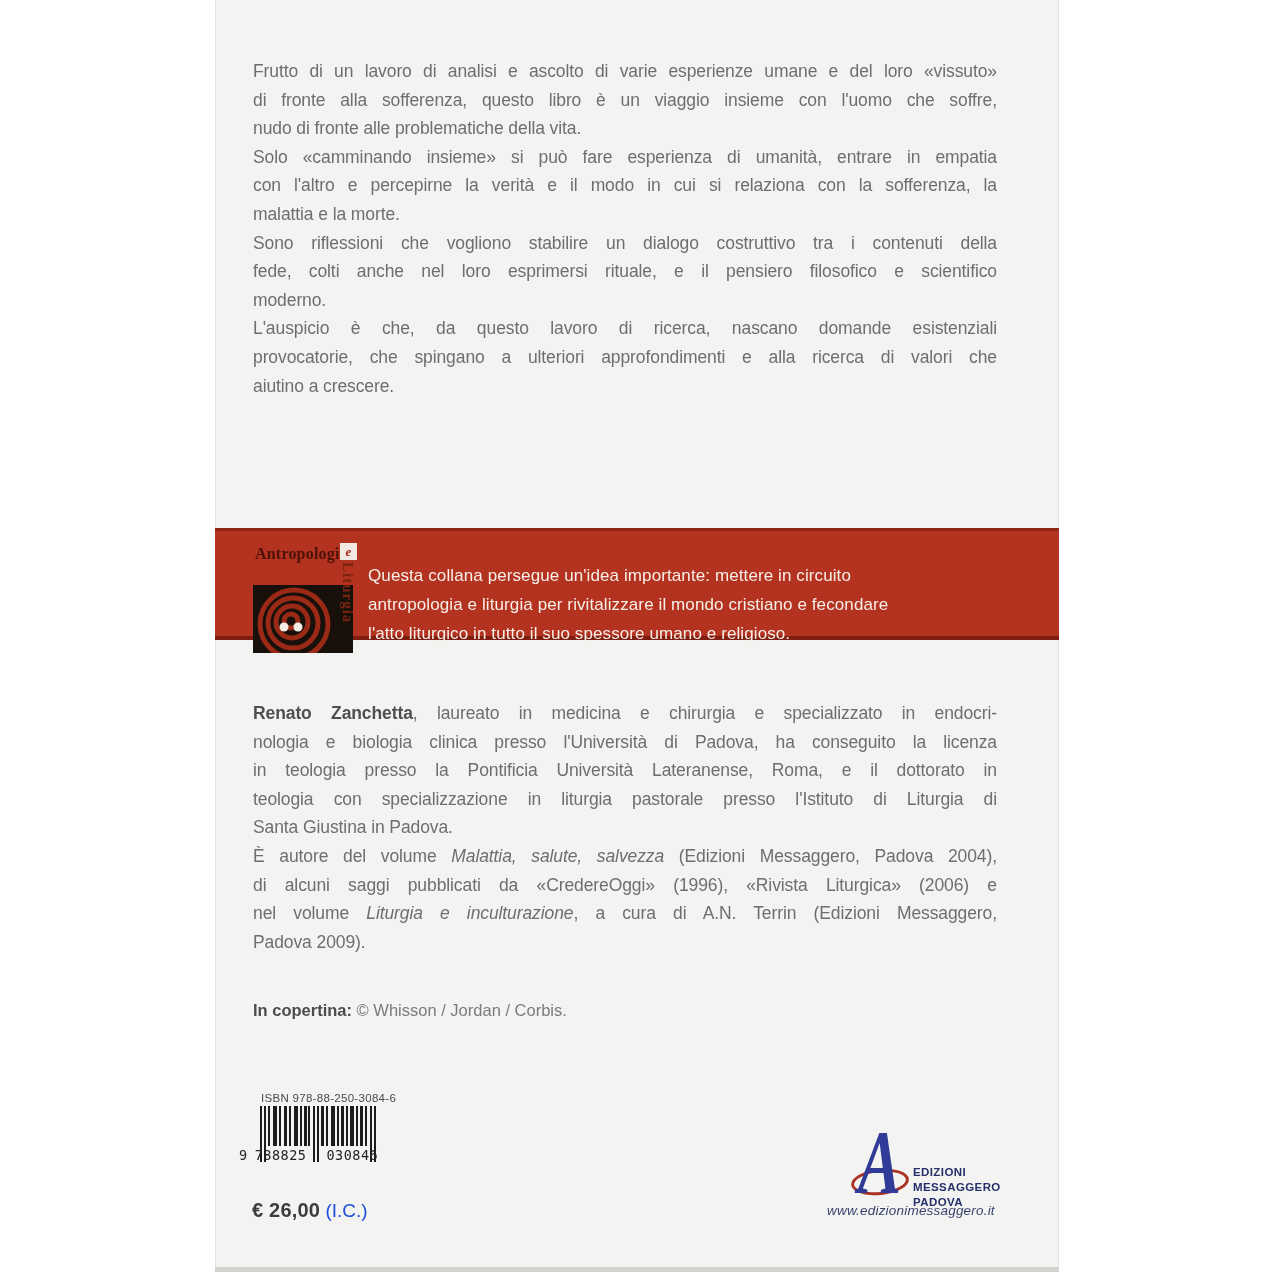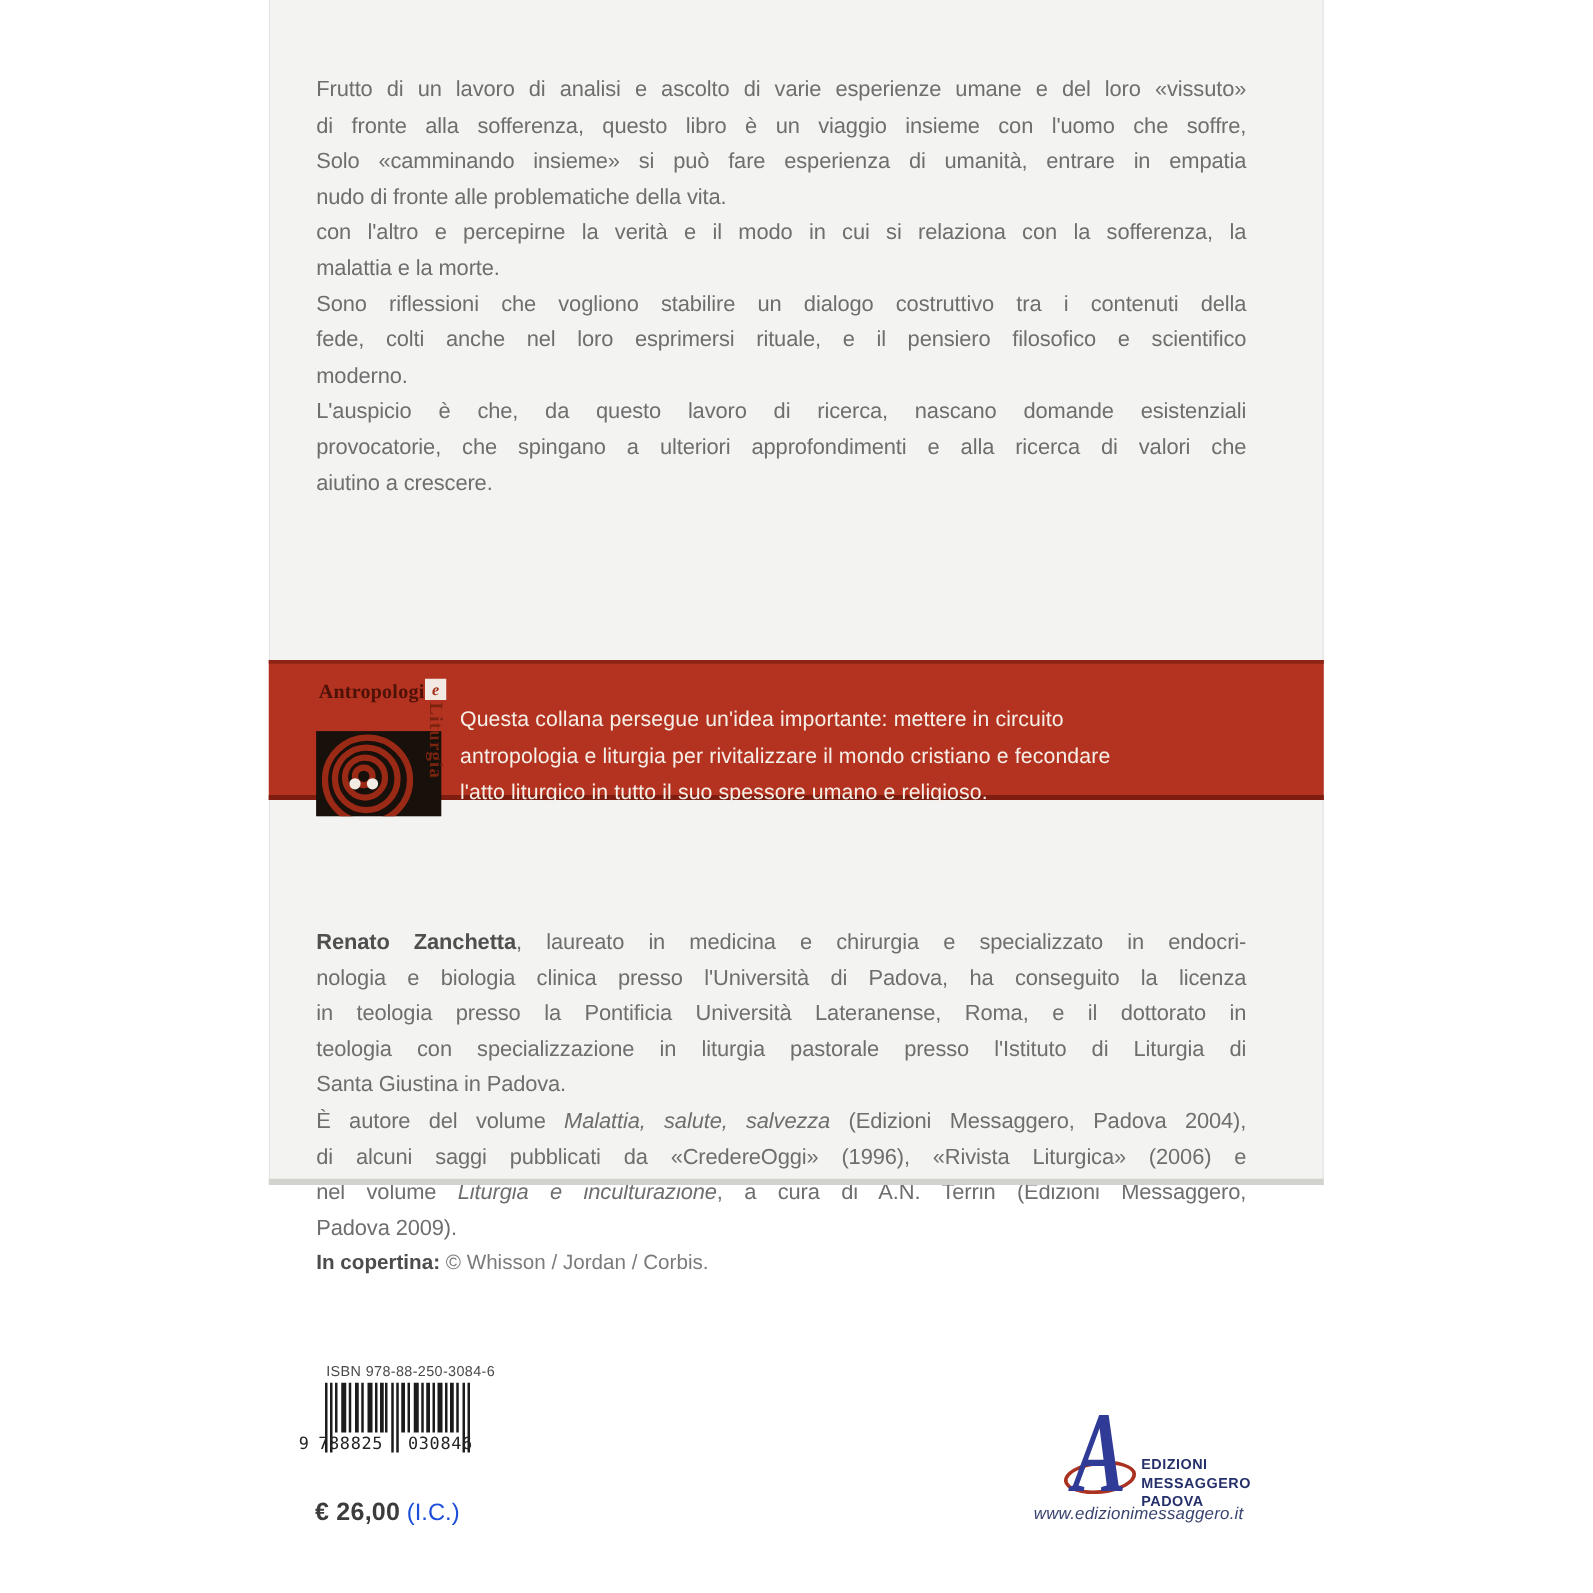--- a/index.html
+++ b/index.html
@@ -1,21 +1,21 @@
 <!DOCTYPE html>
 <html><head>
 <meta charset="utf-8">
 <style>
   html,body{margin:0;padding:0;}
   body{
     width:1274px;height:1274px;position:relative;background:#ffffff;
     font-family:"Liberation Sans",sans-serif;overflow:hidden;
   }
   .book-card{
-    position:absolute;left:215px;top:0;width:844px;height:948px;
+    position:absolute;left:215px;top:0;width:844px;height:1272px;
     background:#f3f3f1;
     box-shadow:inset 1px 0 0 #e4e4e1, inset -1px 0 0 #e4e4e1;
   }
   .bottom-edge{position:absolute;left:0;bottom:0;width:100%;height:5px;background:#d2d2cf;}
 
   
   .synopsis{
     position:absolute;left:38px;top:57px;width:744px;
     font-size:17.5px;line-height:28.6px;color:#6e6e6e;letter-spacing:-0.1px;
   }
@@ -98,22 +98,22 @@
   }
 </style>
 </head>
 <body>
 
 <div class="book-card">
 
   <div class="synopsis" id="synopsis">
       <div class="jline">Frutto di un lavoro di analisi e ascolto di varie esperienze umane e del loro «vissuto»</div>
       <div class="jline">di fronte alla sofferenza, questo libro è un viaggio insieme con l'uomo che soffre,</div>
+      <div class="jline last">nudo di fronte alle problematiche della vita.</div>
       <div class="jline">Solo «camminando insieme» si può fare esperienza di umanità, entrare in empatia</div>
-      <div class="jline last">nudo di fronte alle problematiche della vita.</div>
       <div class="jline">con l'altro e percepirne la verità e il modo in cui si relaziona con la sofferenza, la</div>
       <div class="jline last">malattia e la morte.</div>
       <div class="jline">Sono riflessioni che vogliono stabilire un dialogo costruttivo tra i contenuti della</div>
       <div class="jline">fede, colti anche nel loro esprimersi rituale, e il pensiero filosofico e scientifico</div>
       <div class="jline last">moderno.</div>
       <div class="jline">L'auspicio è che, da questo lavoro di ricerca, nascano domande esistenziali</div>
       <div class="jline">provocatorie, che spingano a ulteriori approfondimenti e alla ricerca di valori che</div>
       <div class="jline last">aiutino a crescere.</div>
     </div>
 
@@ -134,21 +134,21 @@
       </div>
       <span class="logo-sidelabel">Liturgia</span>
     </div>
     <div class="band-text" id="band-text">
         <div class="bline">Questa collana persegue un'idea importante: mettere in circuito</div>
         <div class="bline">antropologia e liturgia per rivitalizzare il mondo cristiano e fecondare</div>
         <div class="bline">l'atto liturgico in tutto il suo spessore umano e religioso.</div>
       </div>
   </div>
 
-  <div class="synopsis" id="bio" style="top:739px;">
+  <div class="synopsis" id="bio" style="top:699px;">
       <div class="jline"><span class="b ">Renato Zanchetta</span><span class="">, laureato in medicina e chirurgia e specializzato in endocri-</span></div>
       <div class="jline"><span class="">nologia e biologia clinica presso l'Università di Padova, ha conseguito la licenza</span></div>
       <div class="jline"><span class="">in teologia presso la Pontificia Università Lateranense, Roma, e il dottorato in</span></div>
       <div class="jline"><span class="">teologia con specializzazione in liturgia pastorale presso l'Istituto di Liturgia di</span></div>
       <div class="jline last"><span class="">Santa Giustina in Padova.</span></div>
       <div class="jline"><span class="">È autore del volume </span><span class="i">Malattia, salute, salvezza</span><span class=""> (Edizioni Messaggero, Padova 2004),</span></div>
       <div class="jline"><span class="">di alcuni saggi pubblicati da «CredereOggi» (1996), «Rivista Liturgica» (2006) e</span></div>
       <div class="jline"><span class="">nel volume </span><span class="i">Liturgia e inculturazione</span><span class="">, a cura di A.N. Terrin (Edizioni Messaggero,</span></div>
       <div class="jline last"><span class="">Padova 2009).</span></div>
     </div>

